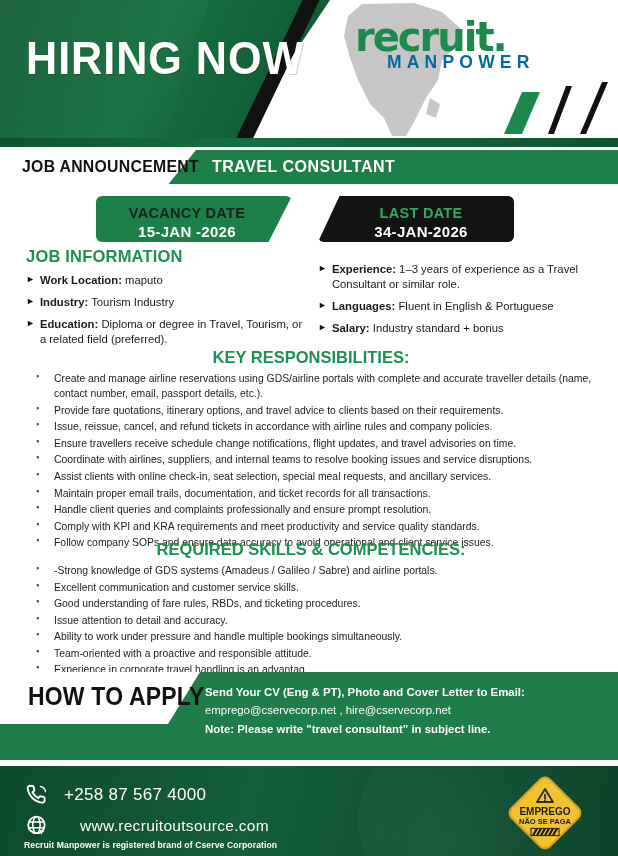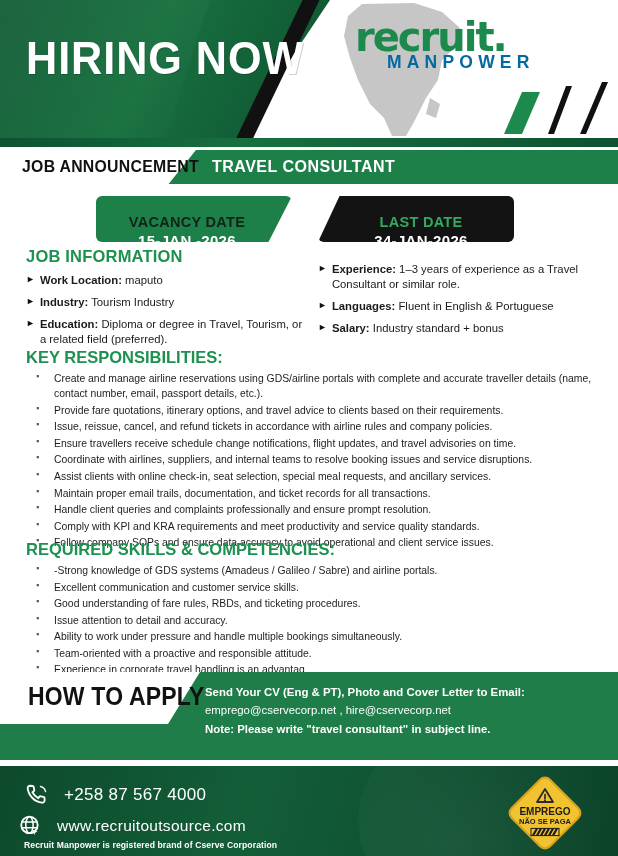--- a/index.html
+++ b/index.html
@@ -74,42 +74,42 @@
   
   .badge { position:absolute; height:46px; }
   .badge-vac {
     left:96px; top:196px; width:196px; background:#1e8049; border-radius:6px;
     clip-path:polygon(0 0, 100% 0, 88% 100%, 0 100%);
   }
   .badge-last {
     left:318px; top:196px; width:196px; background:#131313; border-radius:6px;
     clip-path:polygon(11% 0, 100% 0, 100% 100%, 0 100%);
   }
-  .badge-t1 { text-align:center; font-size:14.5px; font-weight:bold; padding-top:18px; letter-spacing:.3px; }
+  .badge-t1 { text-align:center; font-size:14.5px; font-weight:bold; padding-top:9px; letter-spacing:.3px; }
   .badge-t2 { text-align:center; font-size:15px; font-weight:bold; color:#ffffff; padding-top:2px; letter-spacing:.3px; }
   .badge-vac .badge-t1 { color:#10231a; padding-right:14px; }
   .badge-vac .badge-t2 { padding-right:14px; }
   .badge-last .badge-t1 { color:#2faa5f; padding-left:10px; }
   .badge-last .badge-t2 { padding-left:10px; }
 
   
   .sec-head {
     font-size:16.5px; font-weight:bold; color:#1d9150; letter-spacing:.2px;
   }
   .jobinfo-left { position:absolute; left:26px; top:247px; width:280px; }
   .jobinfo-right { position:absolute; left:318px; top:255px; width:292px; }
   .info-item { display:flex; margin-top:7px; font-size:11.3px; color:#1b1b1b; line-height:1.32; }
   .info-arrow { flex:0 0 auto; margin-right:5px; font-size:9px; line-height:1.55; color:#111; }
   .info-item b { font-weight:bold; }
   .info-text { flex:1; }
 
   
   .resp { position:absolute; left:26px; top:348px; width:570px; }
   .skills { position:absolute; left:26px; top:540px; width:570px; }
-  .sec-head-lg { font-size:16.5px; font-weight:bold; color:#1d9150; margin-bottom:4px; }
+  .sec-head-lg { font-size:16.5px; font-weight:bold; color:#1d9150; margin-bottom:4px;text-align:center; }
   ul.bullets { list-style:none; }
   ul.bullets li {
     position:relative; padding-left:28px; font-size:10.4px; color:#1d1d1d;
     line-height:1.45; margin-bottom:1.5px;
   }
   ul.bullets li::before {
     content:"\25AA"; position:absolute; left:10px; top:-1px; font-size:9px; color:#555;
   }
 
   
@@ -134,21 +134,21 @@
     background:linear-gradient(105deg,#0d4a2c 0%,#135e38 40%,#0b4329 100%);
     overflow:hidden;
   }
   .footer::before{
     content:""; position:absolute; right:-40px; top:-60px; width:300px; height:230px;
     border-radius:50%;
     background:radial-gradient(circle at 30% 60%,rgba(255,255,255,.06),rgba(255,255,255,0) 65%);
   }
   .f-row { position:absolute; display:flex; align-items:center; }
   .f-phone { left:24px; top:782px; }
-  .f-web   { left:17px; top:813px; }
+  .f-web   { left:24px; top:813px;gap:16px; }
   .f-icon { width:26px; height:26px; margin-right:14px; flex:0 0 auto; }
   .f-txt { color:#ffffff; font-size:17px; letter-spacing:.3px; }
   .f-web .f-txt { font-size:15.5px; }
   .f-note {
     position:absolute; left:24px; top:840px; color:#ffffff;
     font-size:8.6px; font-weight:bold; letter-spacing:.1px;
   }
   .warn-badge { position:absolute; left:505px; top:775px; width:80px; height:76px; }
 </style>
 </head>

